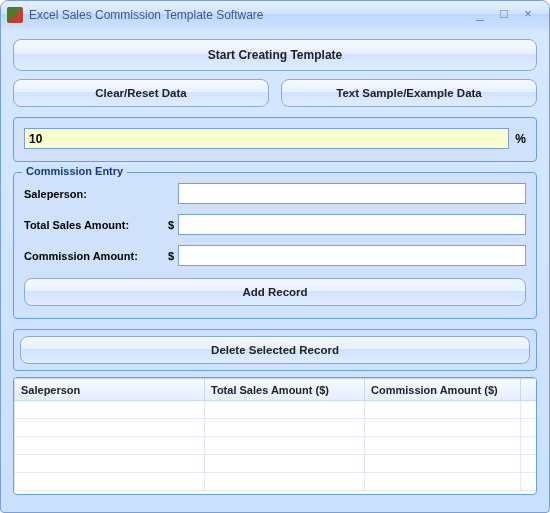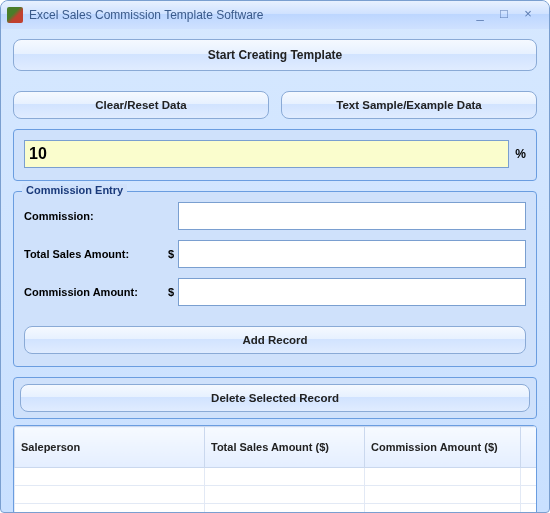--- a/index.html
+++ b/index.html
@@ -58,21 +58,21 @@
   font-weight: bold;
   font-size: 12px;
   color: #222;
   text-align: center;
   cursor: pointer;
   font-family: Tahoma, Arial, sans-serif;
 }
 .btn-large { width: 100%; height: 32px; }
 .btn-med { height: 28px; font-size: 11.5px; }
 .row2 {
-  display: flex; gap: 12px; margin-top: 20px;
+  display: flex; gap: 12px; margin-top: 8px;
 }
 .row2 .btn { flex: 1; }
 .fieldset {
   border: 1px solid #6a9de0;
   border-radius: 4px;
   margin-top: 10px;
   padding: 10px 10px 12px 10px;
   position: relative;
   background: #cfe1fb;
 }
@@ -81,23 +81,23 @@
   top: -8px; left: 8px;
   background: #cfe1fb;
   padding: 0 4px;
   font-weight: bold;
   font-size: 11px;
   color: #1a3a7a;
 }
 .input {
   background: #fff;
   border: 1px solid #7a9fd0;
-  height: 28px;
+  height: 21px;
   padding: 2px 4px;
-  font-size: 16px;
+  font-size: 12px;
   font-family: Tahoma, Arial, sans-serif;
 }
 .pct-row { display: flex; align-items: center; gap: 6px; }
 .pct-row .input { flex: 1; background:#fafdcd; font-weight: bold; }
 .pct-sign { font-weight: bold; font-size: 12px; }
 .entry-grid {
   display: grid;
   grid-template-columns: 140px 14px 1fr;
   row-gap: 10px;
   align-items: center;
@@ -120,21 +120,21 @@
   height: 118px;
   overflow: hidden;
 }
 .grid-table { width: 100%; border-collapse: collapse; table-layout: fixed; }
 .grid-table th {
   background: linear-gradient(to bottom, #f6faff 0%, #e4eeff 100%);
   border: 1px solid #cad8ee;
   font-size: 11px;
   font-weight: bold;
   text-align: left;
-  padding: 14px 6px;
+  padding: 4px 6px;
   height: 22px;
   color: #222;
 }
 .grid-table td {
   border: 1px solid #e2e9f5;
   height: 18px;
   padding: 2px 6px;
   font-size: 11px;
 }
 .col-scroll { width: 18px; }
@@ -165,21 +165,21 @@
     <div class="fieldset">
       <div class="pct-row">
         <input class="input" type="text" value="10" style="">
         <span class="pct-sign">%</span>
       </div>
     </div>
 
     <div class="fieldset">
       <div class="legend">Commission Entry</div>
       <div class="entry-grid">
-        <label>Commission:</label>
+        <label>Saleperson:</label>
         <span></span>
         <input class="input" type="text" value="" style="">
 
         <label>Total Sales Amount:</label>
         <span class="dollar">$</span>
         <input class="input" type="text" value="" style="">
 
         <label>Commission Amount:</label>
         <span class="dollar">$</span>
         <input class="input" type="text" value="" style="">

